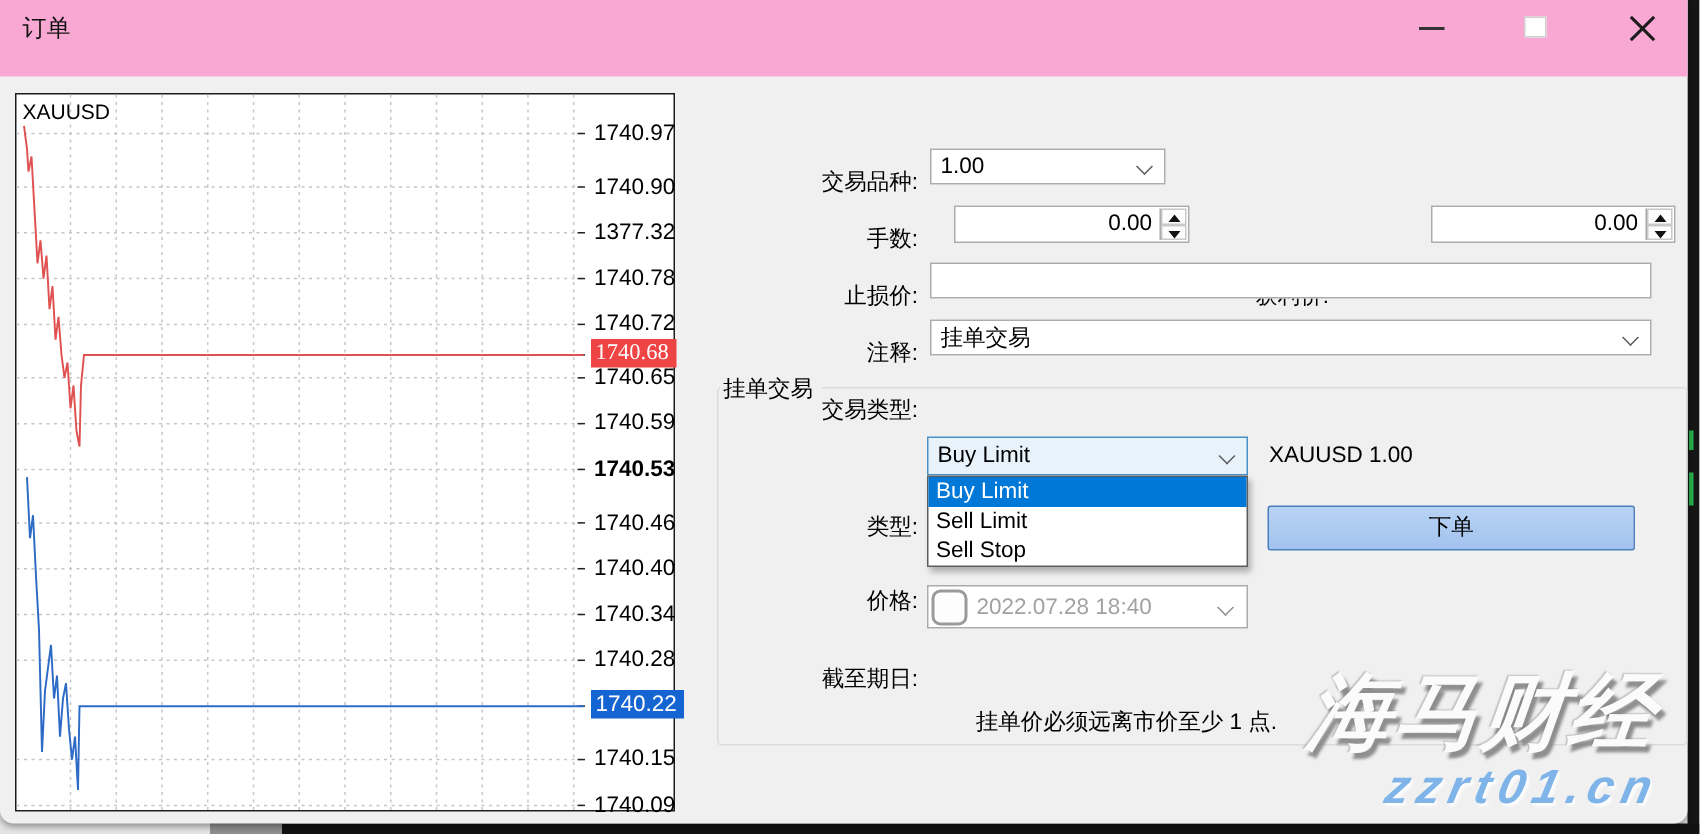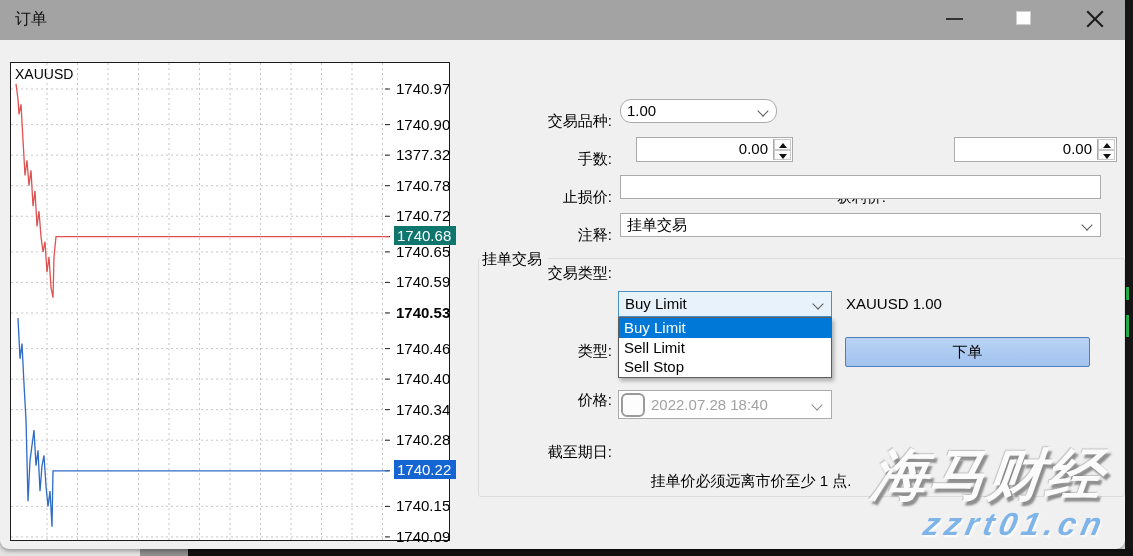--- a/index.html
+++ b/index.html
@@ -2,21 +2,21 @@
 <html><head>
 <meta charset="utf-8">
 <style>
   * { margin:0; padding:0; box-sizing:border-box; }
   body { font-family:"Liberation Sans","DejaVu Sans",sans-serif; }
   .screen{ position:relative; width:1133px; height:556px; background:#e4e4e4; overflow:hidden; }
 
   
   .dialog{ position:absolute; left:0; top:0; width:1125px; height:549px; background:#f0f0f0;
            border-radius:0 0 9px 9px; box-shadow:0 2px 4px rgba(0,0,0,.35); }
-  .titlebar{ position:absolute; left:0; top:0; width:100%; height:40px; background:#a3a3a3; border-radius:0; }
+  .titlebar{ position:absolute; left:0; top:0; width:100%; height:51px; background:#f9a8d4; border-radius:0; }
   .title{ position:absolute; left:15px; top:9px; font-size:16px; color:#111; }
   .winbtn{ position:absolute; top:0; width:46px; height:38px; cursor:pointer; }
   .winbtn.min{ left:931px; } .winbtn.max{ left:1000px; } .winbtn.close{ left:1072px; }
   .min-glyph{ position:absolute; left:15px; top:18px; width:17px; height:2px; background:#333; }
   .max-glyph{ position:absolute; left:16px; top:11px; width:15px; height:14px; border:1px solid #cfcfcf; background:#fff; }
   .close-glyph{ position:absolute; left:13px; top:9px; width:20px; height:20px; }
   .close-glyph i{ position:absolute; left:-1px; top:9px; width:22px; height:2px; background:#1c1c1c; }
   .close-glyph i:first-child{ transform:rotate(45deg); } .close-glyph i:last-child{ transform:rotate(-45deg); }
 
   
@@ -164,28 +164,28 @@
         <div class="axis-label" style="top: 207.25px;">1740.72</div>
         <div class="axis-label" style="top: 242.88px;">1740.65</div>
         <div class="axis-label" style="top: 273.42px;">1740.59</div>
         <div class="axis-label" style="top: 303.96px; font-weight: bold;">1740.53</div>
         <div class="axis-label" style="top: 339.59px;">1740.46</div>
         <div class="axis-label" style="top: 370.13px;">1740.40</div>
         <div class="axis-label" style="top: 400.67px;">1740.34</div>
         <div class="axis-label" style="top: 431.21px;">1740.28</div>
         <div class="axis-label" style="top: 497.38px;">1740.15</div>
         <div class="axis-label" style="top: 527.92px;">1740.09</div>
-        <div class="axis-flag" style="top: 225.61px; background: #0f766e;">1740.68</div>
+        <div class="axis-flag" style="top: 225.61px; background: #ef4444; font-family: Liberation Serif, serif;">1740.68</div>
         <div class="axis-flag" style="top: 459.75px; background: rgb(20, 100, 209);">1740.22</div>
       </div>
 
     <div class="flabel" style="left:482px; top:66px;">交易品种:</div>
 
     <div class="flabel" style="left:482px; top:104px;">手数:</div>
-    <div class="field" style="left:620px; top:99px; width:157px; height:24px;border-radius:11px;">
+    <div class="field" style="left:620px; top:99px; width:157px; height:24px;">
       <span>1.00</span>
       <div class="chev"></div>
     </div>
 
     <div class="flabel" style="left:482px; top:142px;">止损价:</div>
     <div class="field num" style="left:620px; top:137px; width:157px; height:25px;">
       <span>0.00</span>
       <div class="spin">
         <div class="up">
             <div class="tri-up"></div>

